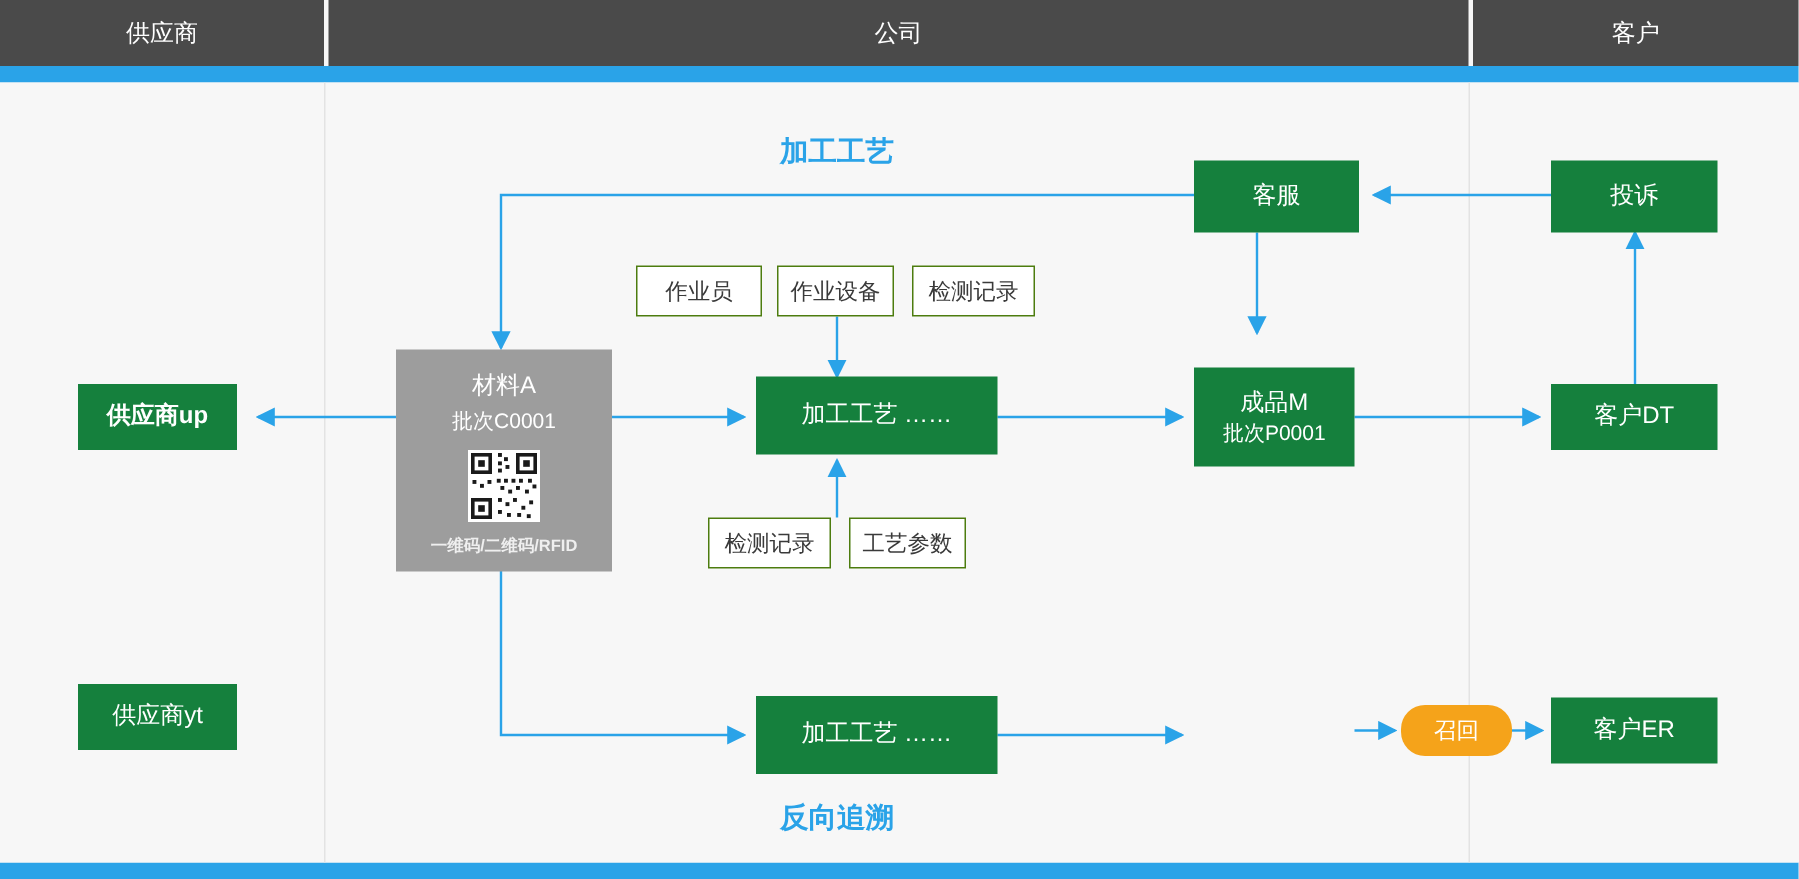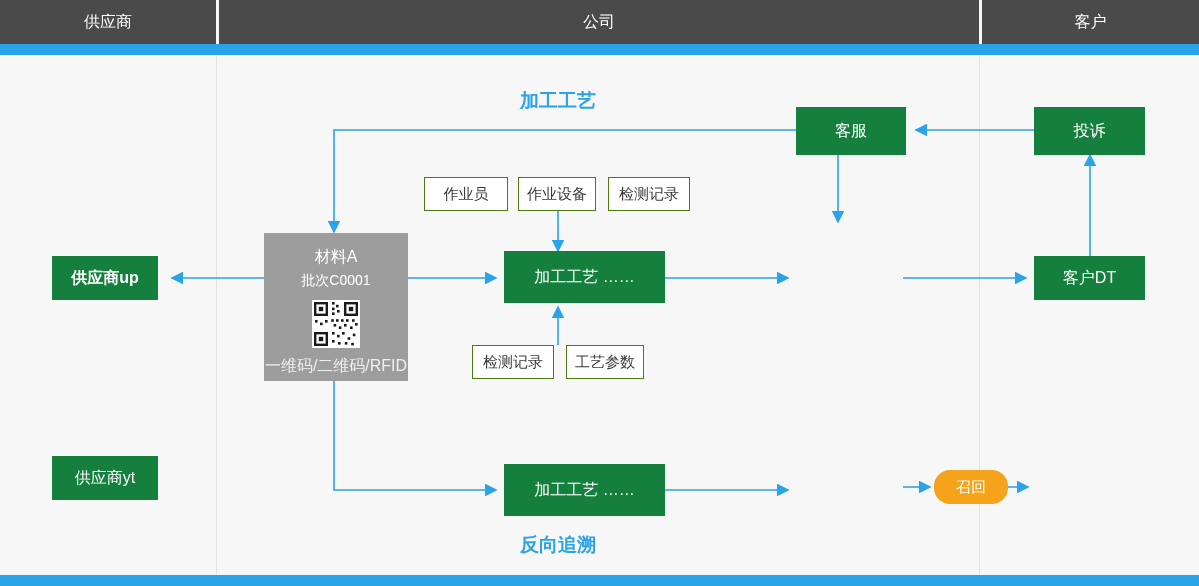--- a/index.html
+++ b/index.html
@@ -78,21 +78,21 @@
   .matA{
     position:absolute;
     background:#9d9d9d;
     color:#ffffff;
     box-sizing:border-box;
     display:flex;flex-direction:column;align-items:center;
     padding-top:14px;
   }
   .matA .l1{font-size:16px;}
   .matA .l2{font-size:14px;margin-top:4px;}
-  .matA .code{font-size:16px;margin-top:8px;color:#efefef;}
+  .matA .code{font-size:11px;margin-top:8px;color:#efefef;font-weight:bold;}
   .qr{
     width:48px;height:48px;margin-top:10px;background:#ffffff;
     position:relative;
   }
   .qr svg{display:block;}
   
   .pill{
     position:absolute;
     background:#f5a31a;
     color:#ffffff;
@@ -246,32 +246,39 @@
   </div>
 
   <div class="node" style="left:504px;top:196px;width:161px;height:52px;">
     <span class="l1">加工工艺  ……</span>
   </div>
 
   <div class="node" style="left:504px;top:409px;width:161px;height:52px;">
     <span class="l1">加工工艺  ……</span>
   </div>
 
+  <div class="node" style="left:796px;top:190px;width:107px;height:66px;">
+    <span class="l1">成品M</span>
+    <span class="l2">批次P0001</span>
+  </div>
 
 
   <div class="node" style="left:796px;top:52px;width:110px;height:48px;">
     <span class="l1">客服</span>
   </div>
 
   <div class="node" style="left:1034px;top:52px;width:111px;height:48px;">
     <span class="l1">投诉</span>
   </div>
 
   <div class="node" style="left:1034px;top:201px;width:111px;height:44px;">
     <span class="l1">客户DT</span>
   </div>
 
+  <div class="node" style="left:1034px;top:410px;width:111px;height:44px;">
+    <span class="l1">客户ER</span>
+  </div>
 
   <div class="pill" style="left:934px;top:415px;width:74px;height:34px;">
     <span>召回</span>
   </div>
 
 </div>
 
 </body></html>

